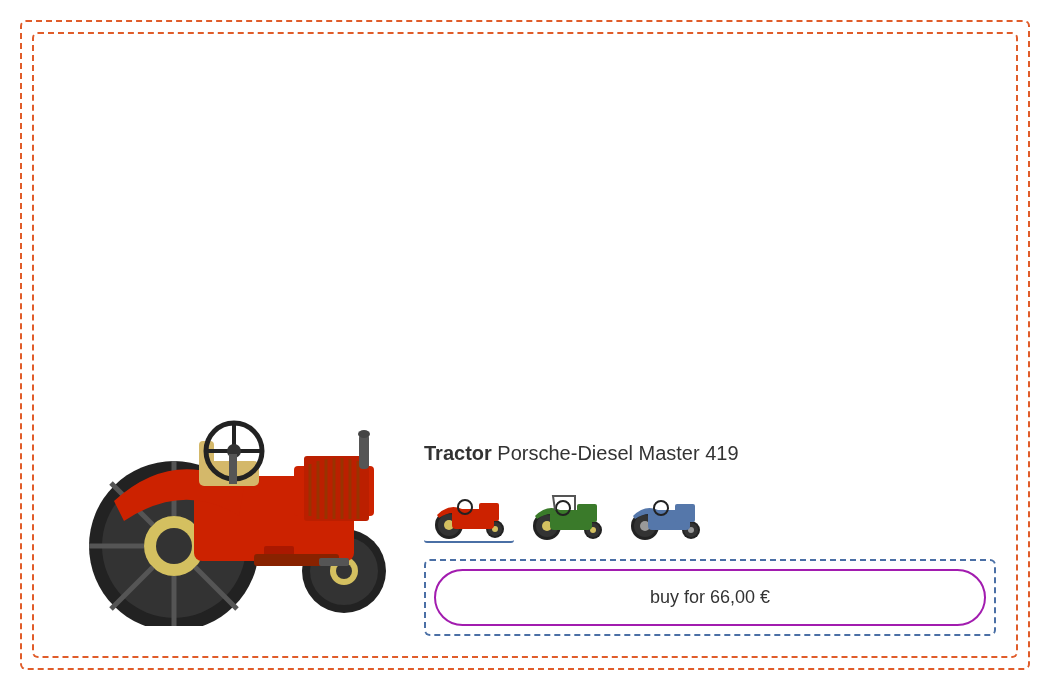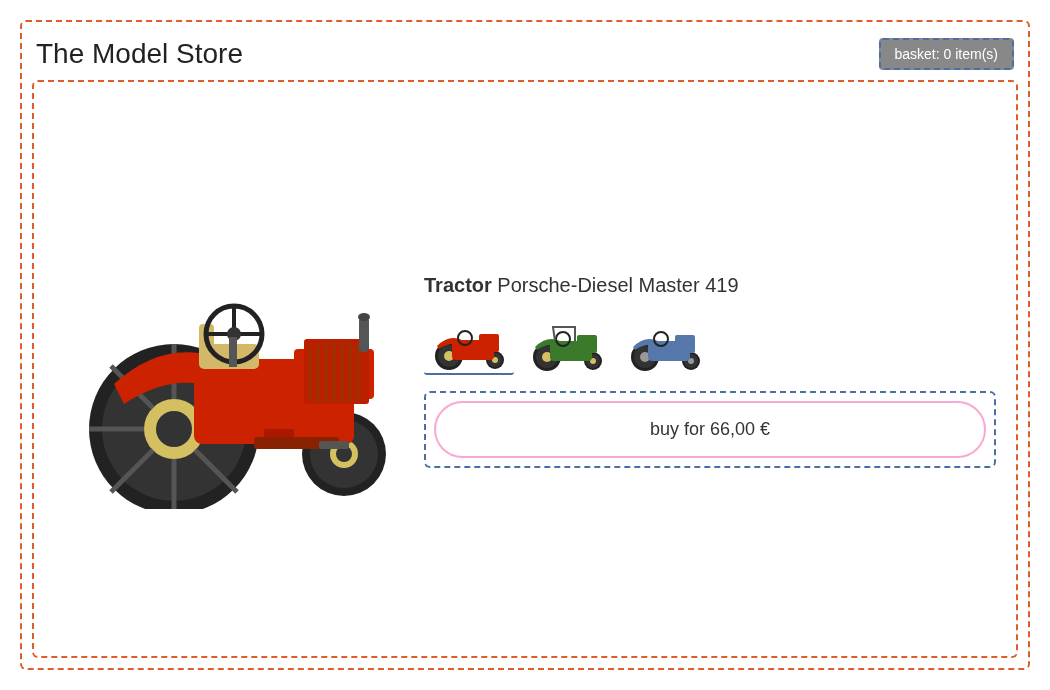--- a/index.html
+++ b/index.html
@@ -49,21 +49,21 @@
       display: flex;
       flex: 1;
       gap: 0;
     }
 
     .product-section {
       flex: 1;
       border: 2px dashed #e05c2a;
       border-radius: 6px;
       display: flex;
-      align-items: center;
+      align-items: flex-end;
       justify-content: center;
       padding: 10px;
       position: relative;
     }
 
     .product-image-area {
       width: 360px;
       height: 320px;
       display: flex;
       align-items: center;
@@ -113,21 +113,21 @@
     .buy-section {
       border: 2px dashed #4a6fa5;
       border-radius: 6px;
       padding: 8px;
     }
 
     .buy-button {
       width: 100%;
       padding: 16px;
       background: #fff;
-      border: 2px solid #f9a8d4;
+      border: 2px solid #a21caf;
       border-radius: 30px;
       font-size: 18px;
       color: #333;
       cursor: pointer;
       text-align: center;
       font-family: Arial, sans-serif;
     }
 
     .related-section {
       width: 200px;
@@ -158,24 +158,20 @@
     
     svg.tractor-svg {
       width: 340px;
       height: 280px;
     }
   </style>
 </head>
 <body>
 
 <div class="outer-wrapper">
-  <div class="header">
-    <h1 class="store-title">The Model Store</h1>
-    <button class="basket-badge">basket: 0 item(s)</button>
-  </div>
 
   <div class="main-content">
 
     <div class="product-section">
 
       <div class="product-image-area">
         <svg class="tractor-svg" viewBox="0 0 340 280" xmlns="http://www.w3.org/2000/svg">
 
           <circle cx="120" cy="200" r="85" fill="#222"></circle>
           <circle cx="120" cy="200" r="72" fill="#333"></circle>

